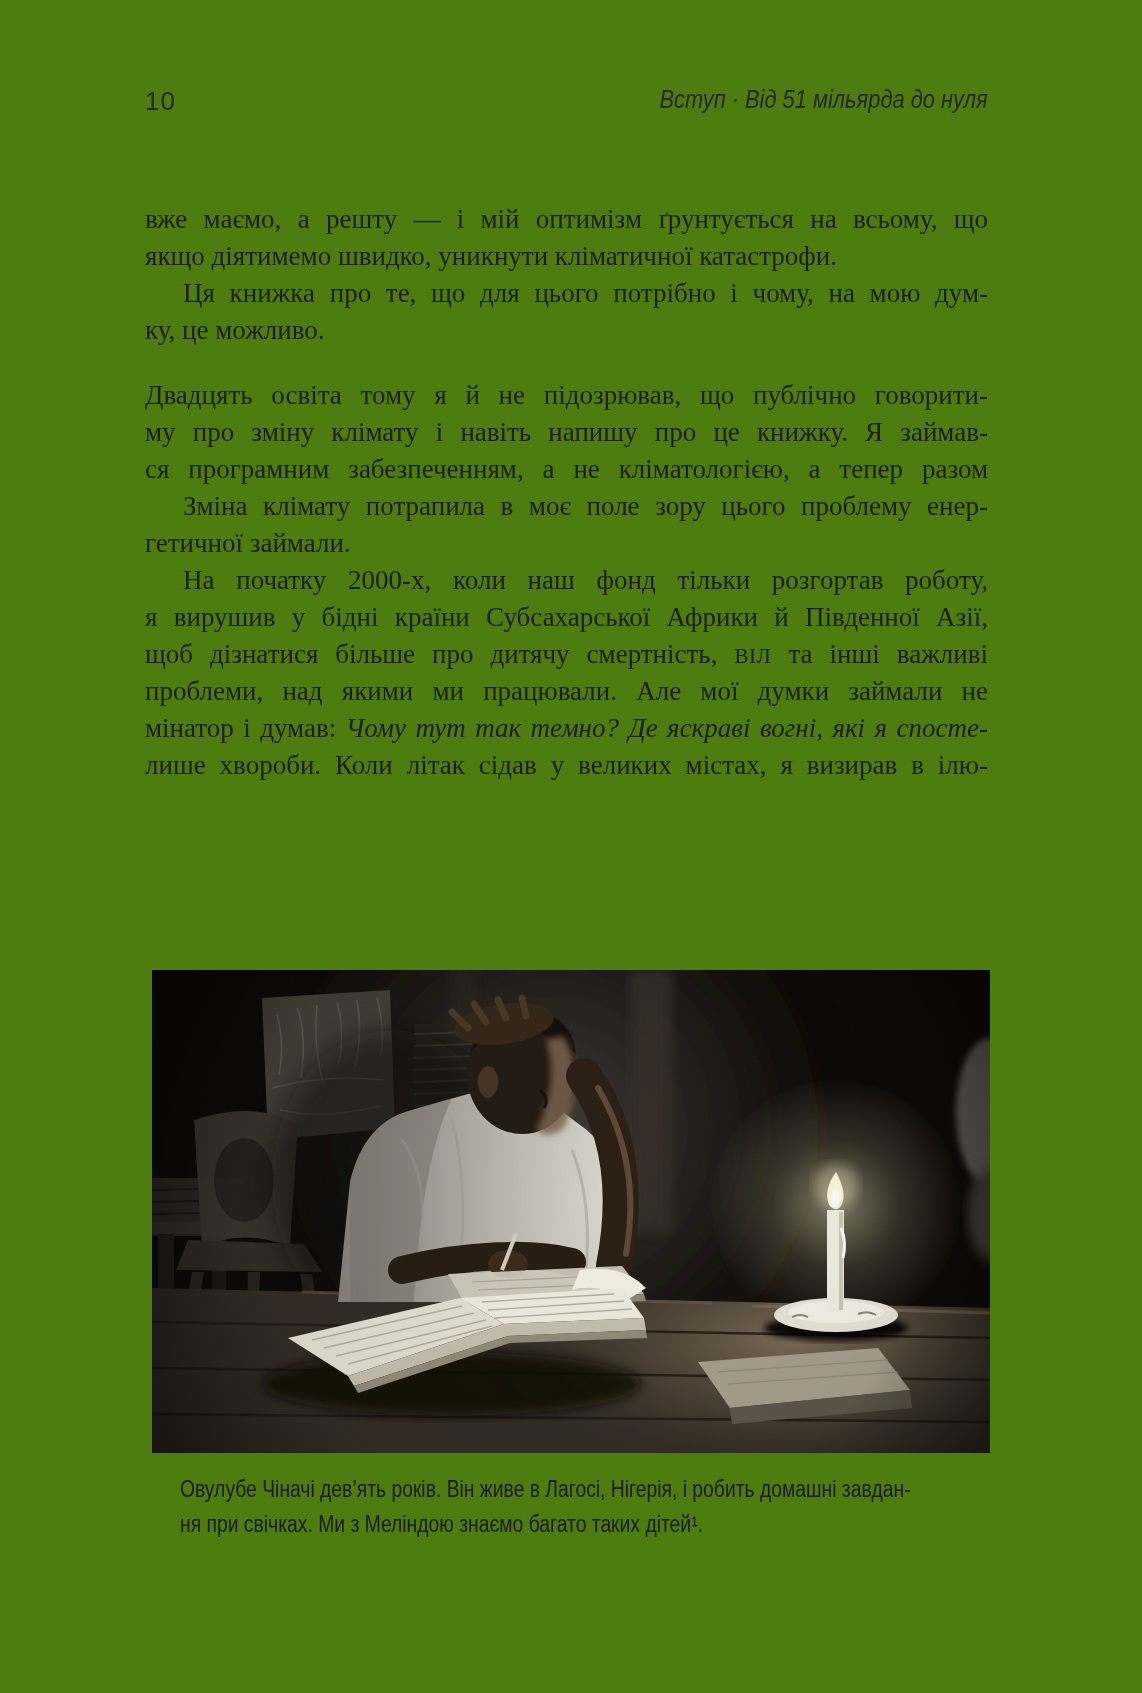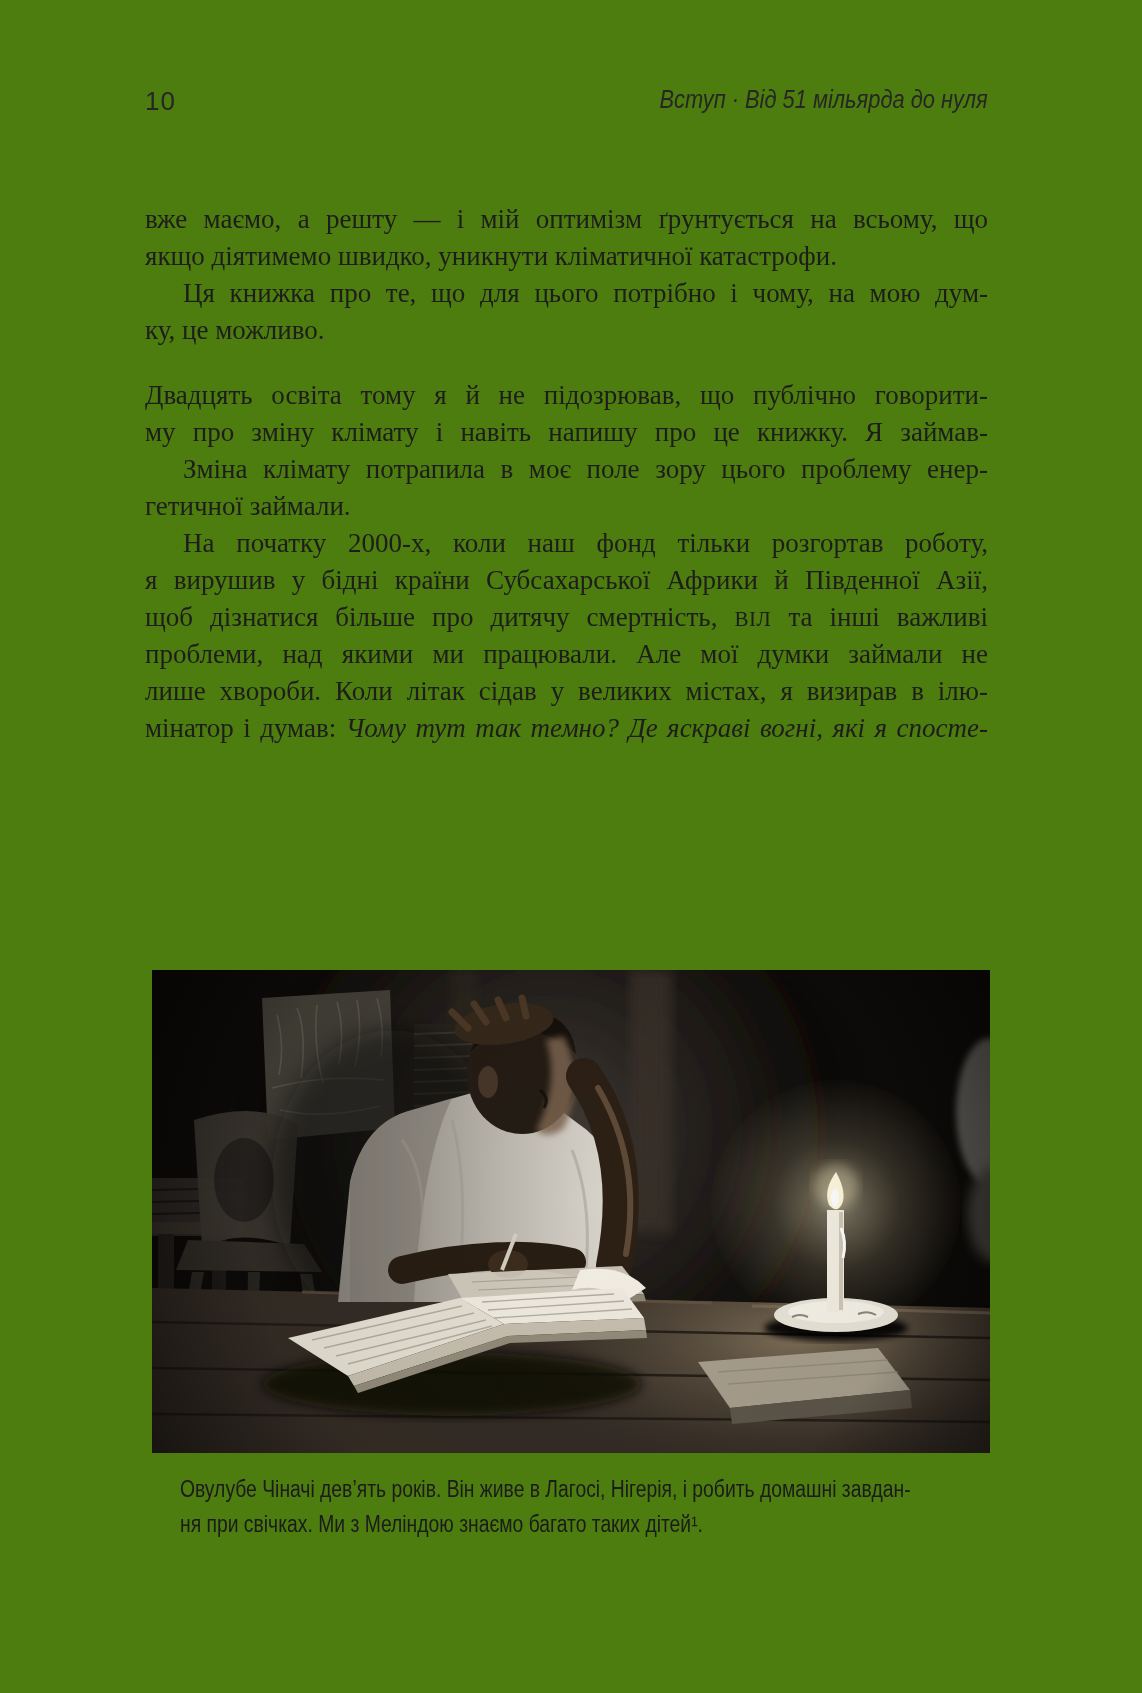--- a/index.html
+++ b/index.html
@@ -49,28 +49,29 @@
   <div class="pagenum">10</div>
   <div class="runhead">Вступ · Від 51 мільярда до нуля</div>
 
   <div class="textblock">
     <div class="line">вже маємо, а решту — і мій оптимізм ґрунтується на всьому, що</div>
     <div class="line last">якщо діятимемо швидко, уникнути кліматичної катастрофи.</div>
     <div class="line indent">Ця книжка про те, що для цього потрібно і чому, на мою дум-</div>
     <div class="line last">ку, це можливо.</div>
     <div class="line gap">Двадцять освіта тому я й не підозрював, що публічно говорити-</div>
     <div class="line">му про зміну клімату і навіть напишу про це книжку. Я займав-</div>
+    <div class="line">ся програмним забезпеченням, а не кліматологією, а тепер разом</div>
     <div class="line indent">Зміна клімату потрапила в моє поле зору цього проблему енер-</div>
     <div class="line last">гетичної займали.</div>
     <div class="line indent">На початку 2000-х, коли наш фонд тільки розгортав роботу,</div>
     <div class="line">я вирушив у бідні країни Субсахарської Африки й Південної Азії,</div>
     <div class="line"><span>щоб дізнатися більше про дитячу смертність, </span><span class="sc">ВІЛ</span><span> та інші важливі</span></div>
     <div class="line">проблеми, над якими ми працювали. Але мої думки займали не</div>
+    <div class="line"><span>мінатор і думав: </span><span class="it">Чому тут так темно? Де яскраві вогні, які я спосте-</span></div>
     <div class="line">лише хвороби. Коли літак сідав у великих містах, я визирав в ілю-</div>
-    <div class="line"><span>мінатор і думав: </span><span class="it">Чому тут так темно? Де яскраві вогні, які я спосте-</span></div>
   </div>
 
   <div class="photo">
     <svg width="838" height="483" viewBox="0 0 838 483">
       <defs>
         <radialGradient id="wallGlow" gradientUnits="userSpaceOnUse" cx="400" cy="160" r="330">
           <stop offset="0" stop-color="#46403a" stop-opacity="0.95"></stop>
           <stop offset="0.55" stop-color="#2c2722" stop-opacity="0.55"></stop>
           <stop offset="1" stop-color="#0d0b09" stop-opacity="0"></stop>
         </radialGradient>

